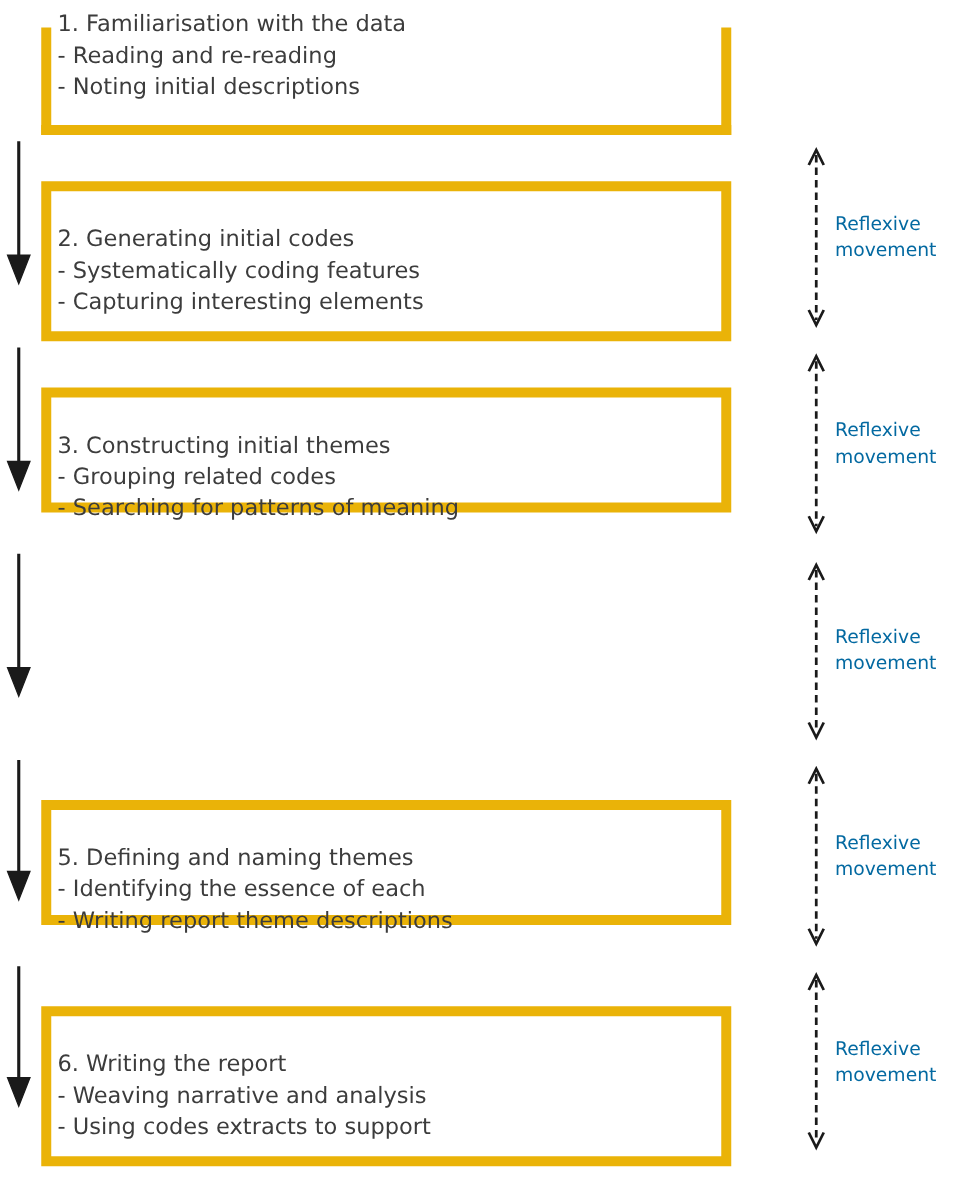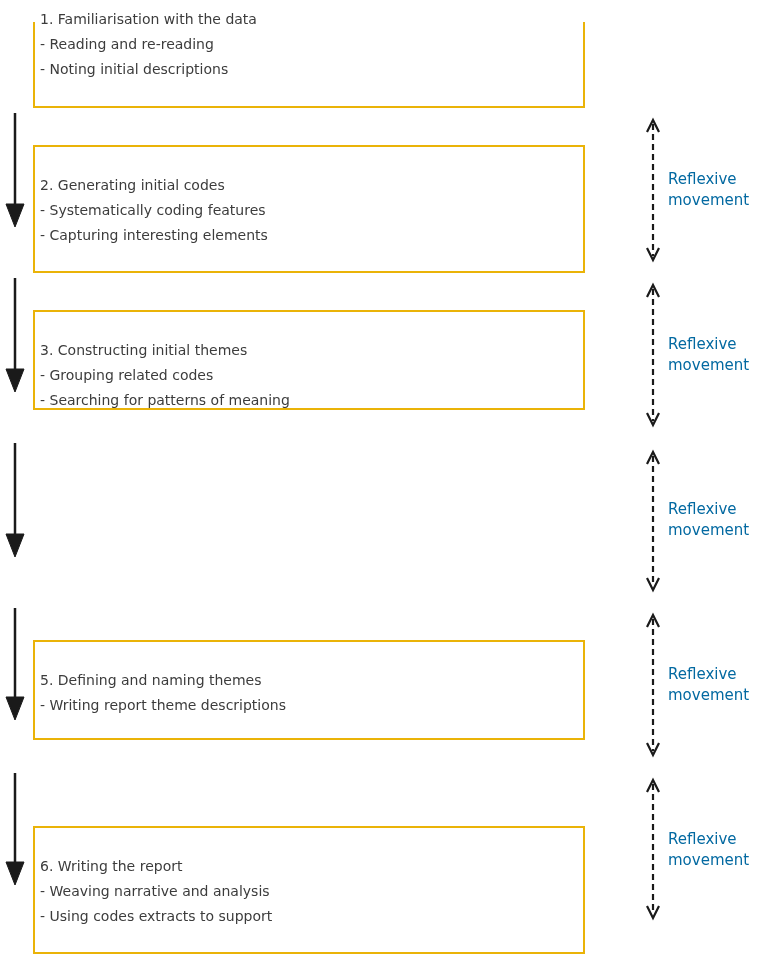--- a/index.html
+++ b/index.html
@@ -20,29 +20,29 @@
     left: 0;
     top: 0;
     width: 775px;
     height: 958px;
     pointer-events: none;
   }
   .phase-box {
     position: absolute;
     left: 33px;
     width: 552px;
-    border: 2px solid #eab308;
+    border: 8px solid #eab308;
     box-sizing: border-box;
     background: transparent;
   }
   .phase-box .text-block {
     padding-left: 5px;
     padding-top: 26px;
     color: #3c3c3c;
-    font-size: 14px;
+    font-size: 18px;
     line-height: 25px;
     white-space: nowrap;
   }
   
   .phase-box.first {
     border-top: none;
   }
   .phase-box.first .text-block {
     padding-top: 0;
     margin-top: -15px;
@@ -132,25 +132,26 @@
       <div>3. Constructing initial themes</div>
       <div>- Grouping related codes</div>
       <div>- Searching for patterns of meaning</div>
     </div>
   </div>
 
 
   <div class="phase-box" style="top:640px; height:100px;">
     <div class="text-block">
       <div>5. Defining and naming themes</div>
+      <div>- Identifying the essence of each</div>
       <div>- Writing report theme descriptions</div>
     </div>
   </div>
 
-  <div class="phase-box" style="top:805px; height:128px;margin-top:21px;">
+  <div class="phase-box" style="top:805px; height:128px;">
     <div class="text-block">
       <div>6. Writing the report</div>
       <div>- Weaving narrative and analysis</div>
       <div>- Using codes extracts to support</div>
     </div>
   </div>
 
   <div class="reflexive-label" style="top:169px;">
     <div>Reflexive</div>
     <div>movement</div>

